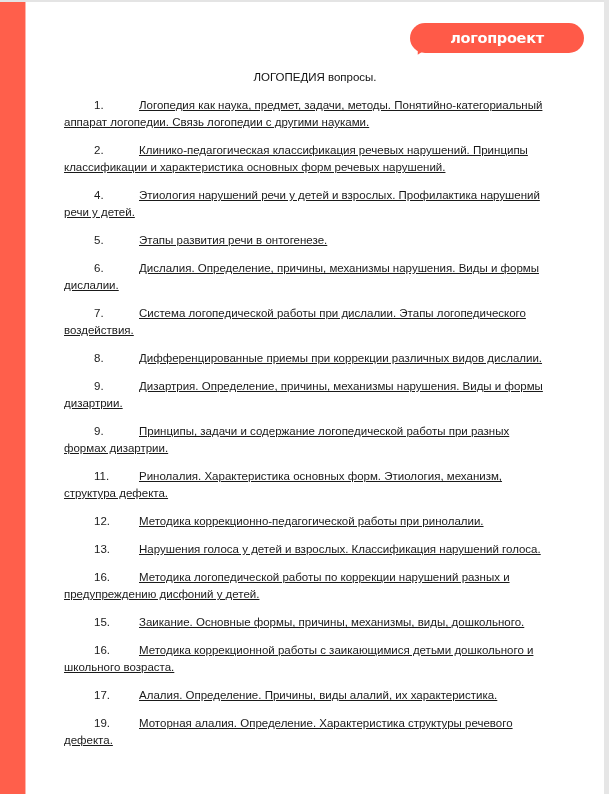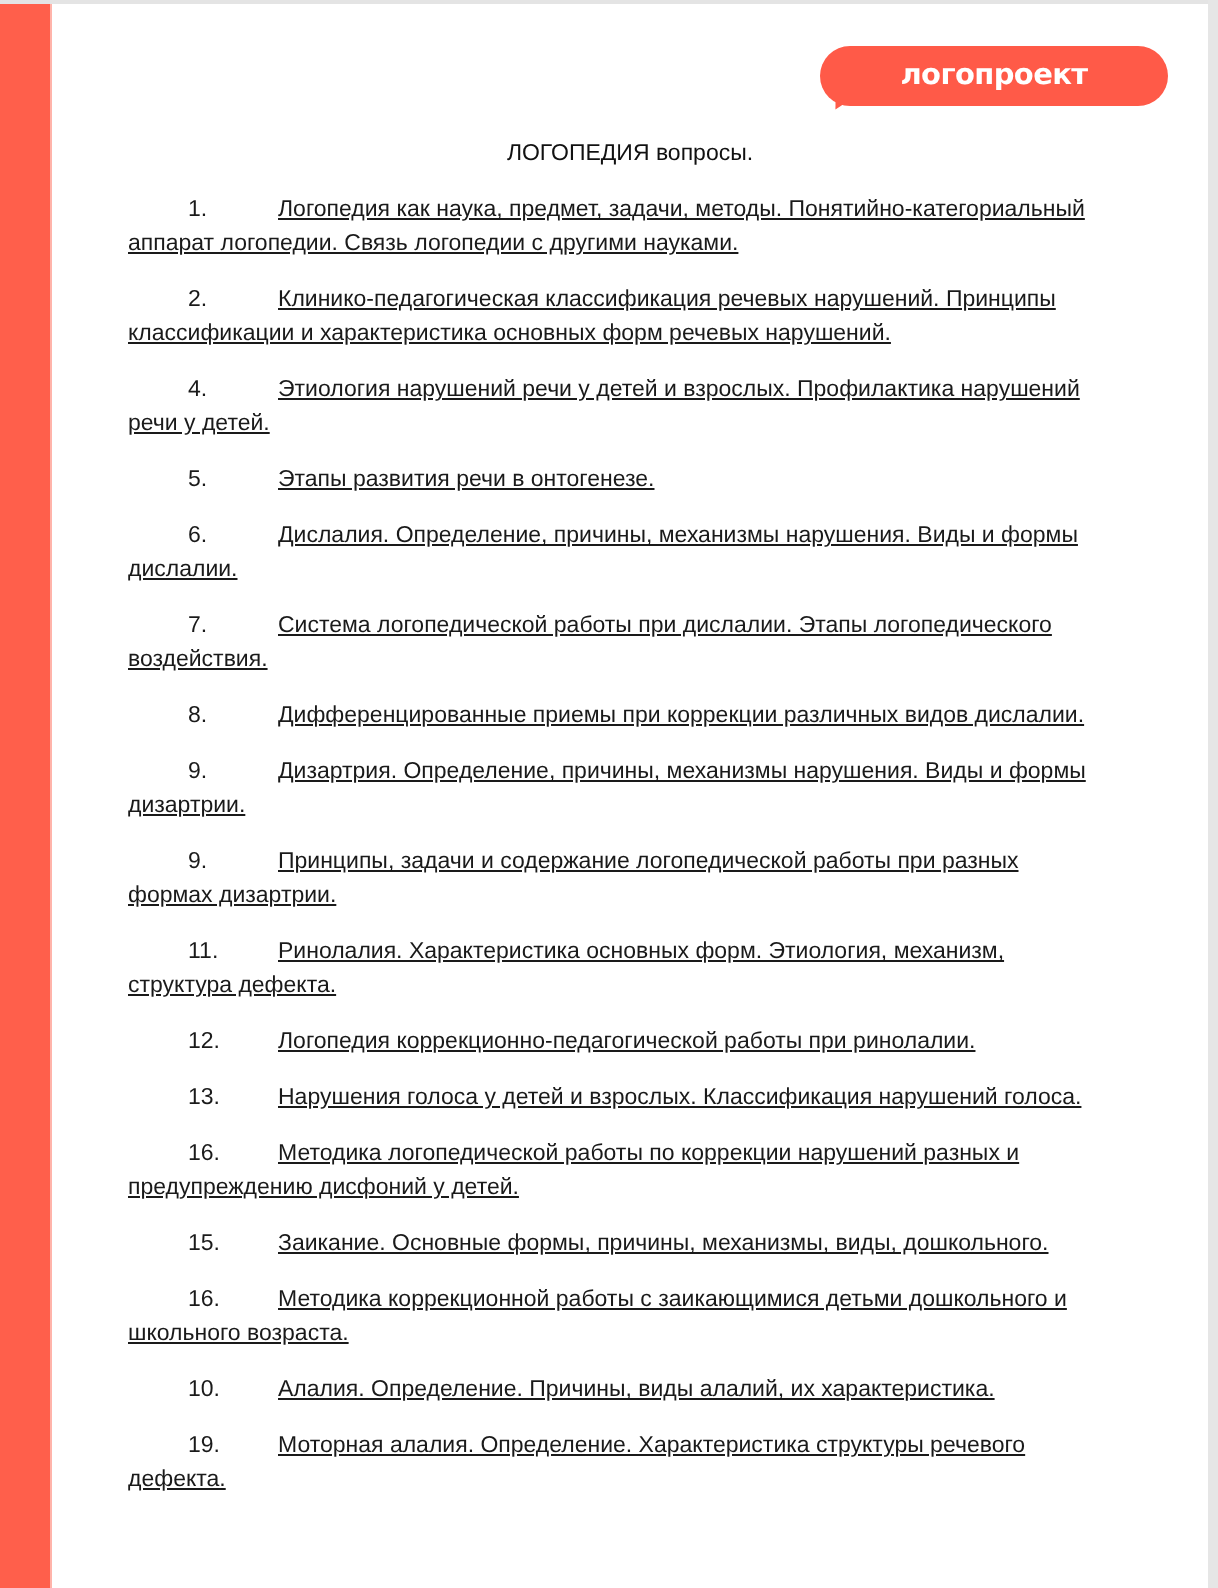--- a/index.html
+++ b/index.html
@@ -63,21 +63,21 @@
   <div class="item"><span class="num">1.</span><span class="txt">Логопедия как наука, предмет, задачи, методы. Понятийно-категориальный аппарат логопедии. Связь логопедии с другими науками.</span></div>
   <div class="item"><span class="num">2.</span><span class="txt">Клинико-педагогическая классификация речевых нарушений. Принципы классификации и характеристика основных форм речевых нарушений.</span></div>
   <div class="item"><span class="num">4.</span><span class="txt">Этиология нарушений речи у детей и взрослых. Профилактика нарушений речи у детей.</span></div>
   <div class="item"><span class="num">5.</span><span class="txt">Этапы развития речи в онтогенезе.</span></div>
   <div class="item"><span class="num">6.</span><span class="txt">Дислалия. Определение, причины, механизмы нарушения. Виды и формы дислалии.</span></div>
   <div class="item"><span class="num">7.</span><span class="txt">Система логопедической работы при дислалии. Этапы логопедического воздействия.</span></div>
   <div class="item"><span class="num">8.</span><span class="txt">Дифференцированные приемы при коррекции различных видов дислалии.</span></div>
   <div class="item"><span class="num">9.</span><span class="txt">Дизартрия. Определение, причины, механизмы нарушения. Виды и формы дизартрии.</span></div>
   <div class="item"><span class="num">9.</span><span class="txt">Принципы, задачи и содержание логопедической работы при разных формах дизартрии.</span></div>
   <div class="item"><span class="num">11.</span><span class="txt">Ринолалия. Характеристика основных форм. Этиология, механизм, структура дефекта.</span></div>
-  <div class="item"><span class="num">12.</span><span class="txt">Логопедия коррекционно-педагогической работы при ринолалии.</span></div>
+  <div class="item"><span class="num">12.</span><span class="txt">Методика коррекционно-педагогической работы при ринолалии.</span></div>
   <div class="item"><span class="num">13.</span><span class="txt">Нарушения голоса у детей и взрослых. Классификация нарушений голоса.</span></div>
   <div class="item"><span class="num">16.</span><span class="txt">Методика логопедической работы по коррекции нарушений разных и предупреждению дисфоний у детей.</span></div>
   <div class="item"><span class="num">15.</span><span class="txt">Заикание. Основные формы, причины, механизмы, виды, дошкольного.</span></div>
   <div class="item"><span class="num">16.</span><span class="txt">Методика коррекционной работы с заикающимися детьми дошкольного и школьного возраста.</span></div>
-  <div class="item"><span class="num">10.</span><span class="txt">Алалия. Определение. Причины, виды алалий, их характеристика.</span></div>
+  <div class="item"><span class="num">17.</span><span class="txt">Алалия. Определение. Причины, виды алалий, их характеристика.</span></div>
   <div class="item"><span class="num">19.</span><span class="txt">Моторная алалия. Определение. Характеристика структуры речевого дефекта.</span></div>
 
 </div>
 
 </body></html>

